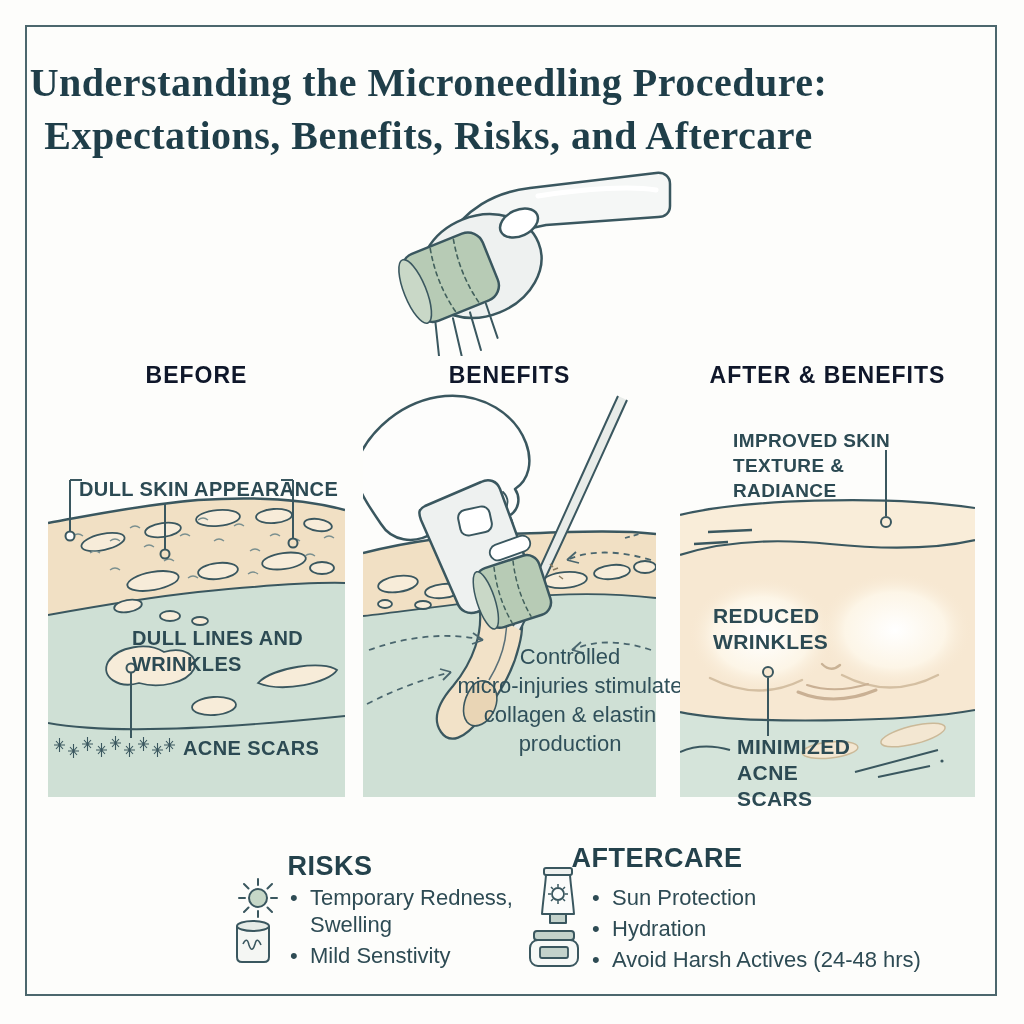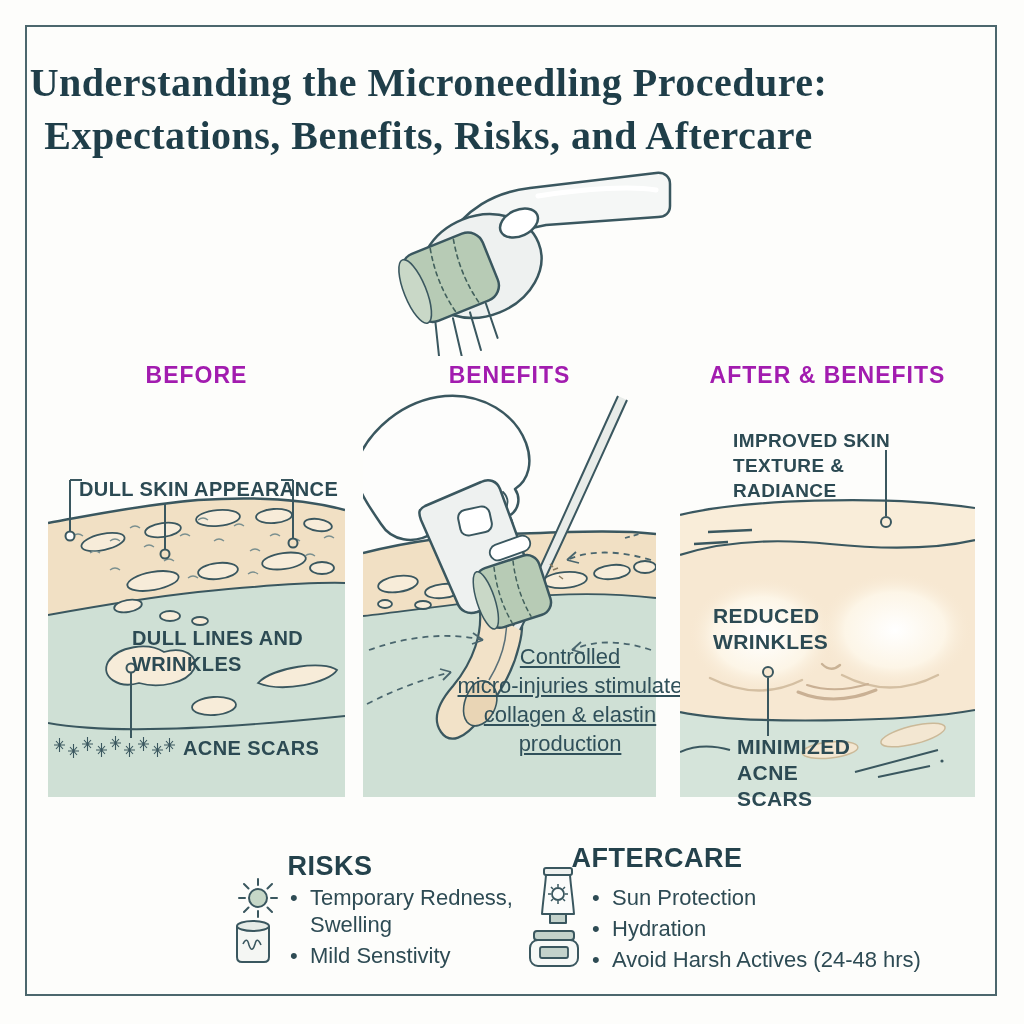--- a/index.html
+++ b/index.html
@@ -5,25 +5,25 @@
   html,body{margin:0;padding:0;background:#ffffff;}
   .page{position:relative;width:1024px;height:1024px;background:#fdfdfb;overflow:hidden;
         font-family:"Liberation Sans",sans-serif;color:#2e4b54;}
   .frame{position:absolute;left:25px;top:25px;width:972px;height:971px;
          border:2px solid #4c676d;box-sizing:border-box;background:transparent;}
   .abs{position:absolute;}
   .title{position:absolute;left:0;top:56px;width:857px;text-align:center;
          font-family:"Liberation Serif",serif;font-weight:700;font-size:40px;
          line-height:53px;color:#1f3e49;letter-spacing:.5px;}
   .colhead{position:absolute;top:362px;text-align:center;font-weight:700;
-           font-size:23px;letter-spacing:1px;color:#a21caf;}
+           font-size:23px;letter-spacing:1px;color:#0f172a;}
   .lbl{position:absolute;font-weight:700;color:#2c4a53;letter-spacing:.4px;}
   .center{text-align:left;}
   .caption{position:absolute;left:410px;top:642px;width:320px;text-align:center;
-           font-size:22px;line-height:29px;color:#30505a;font-weight:400;text-decoration:underline;}
+           font-size:22px;line-height:29px;color:#30505a;font-weight:400;}
   .foothead{position:absolute;top:843px;width:200px;text-align:center;
             font-weight:700;font-size:27px;letter-spacing:.5px;color:#24424c;}
   ul.blist{position:absolute;list-style:none;margin:0;padding:0;font-size:22px;
            line-height:27px;color:#2e4b54;}
   ul.blist li{position:relative;padding-left:22px;margin-bottom:4px;}
   ul.blist li::before{content:"\2022";position:absolute;left:2px;top:0;color:#2e4b54;}
   svg{display:block;}
 </style>
 </head>
 <body>

